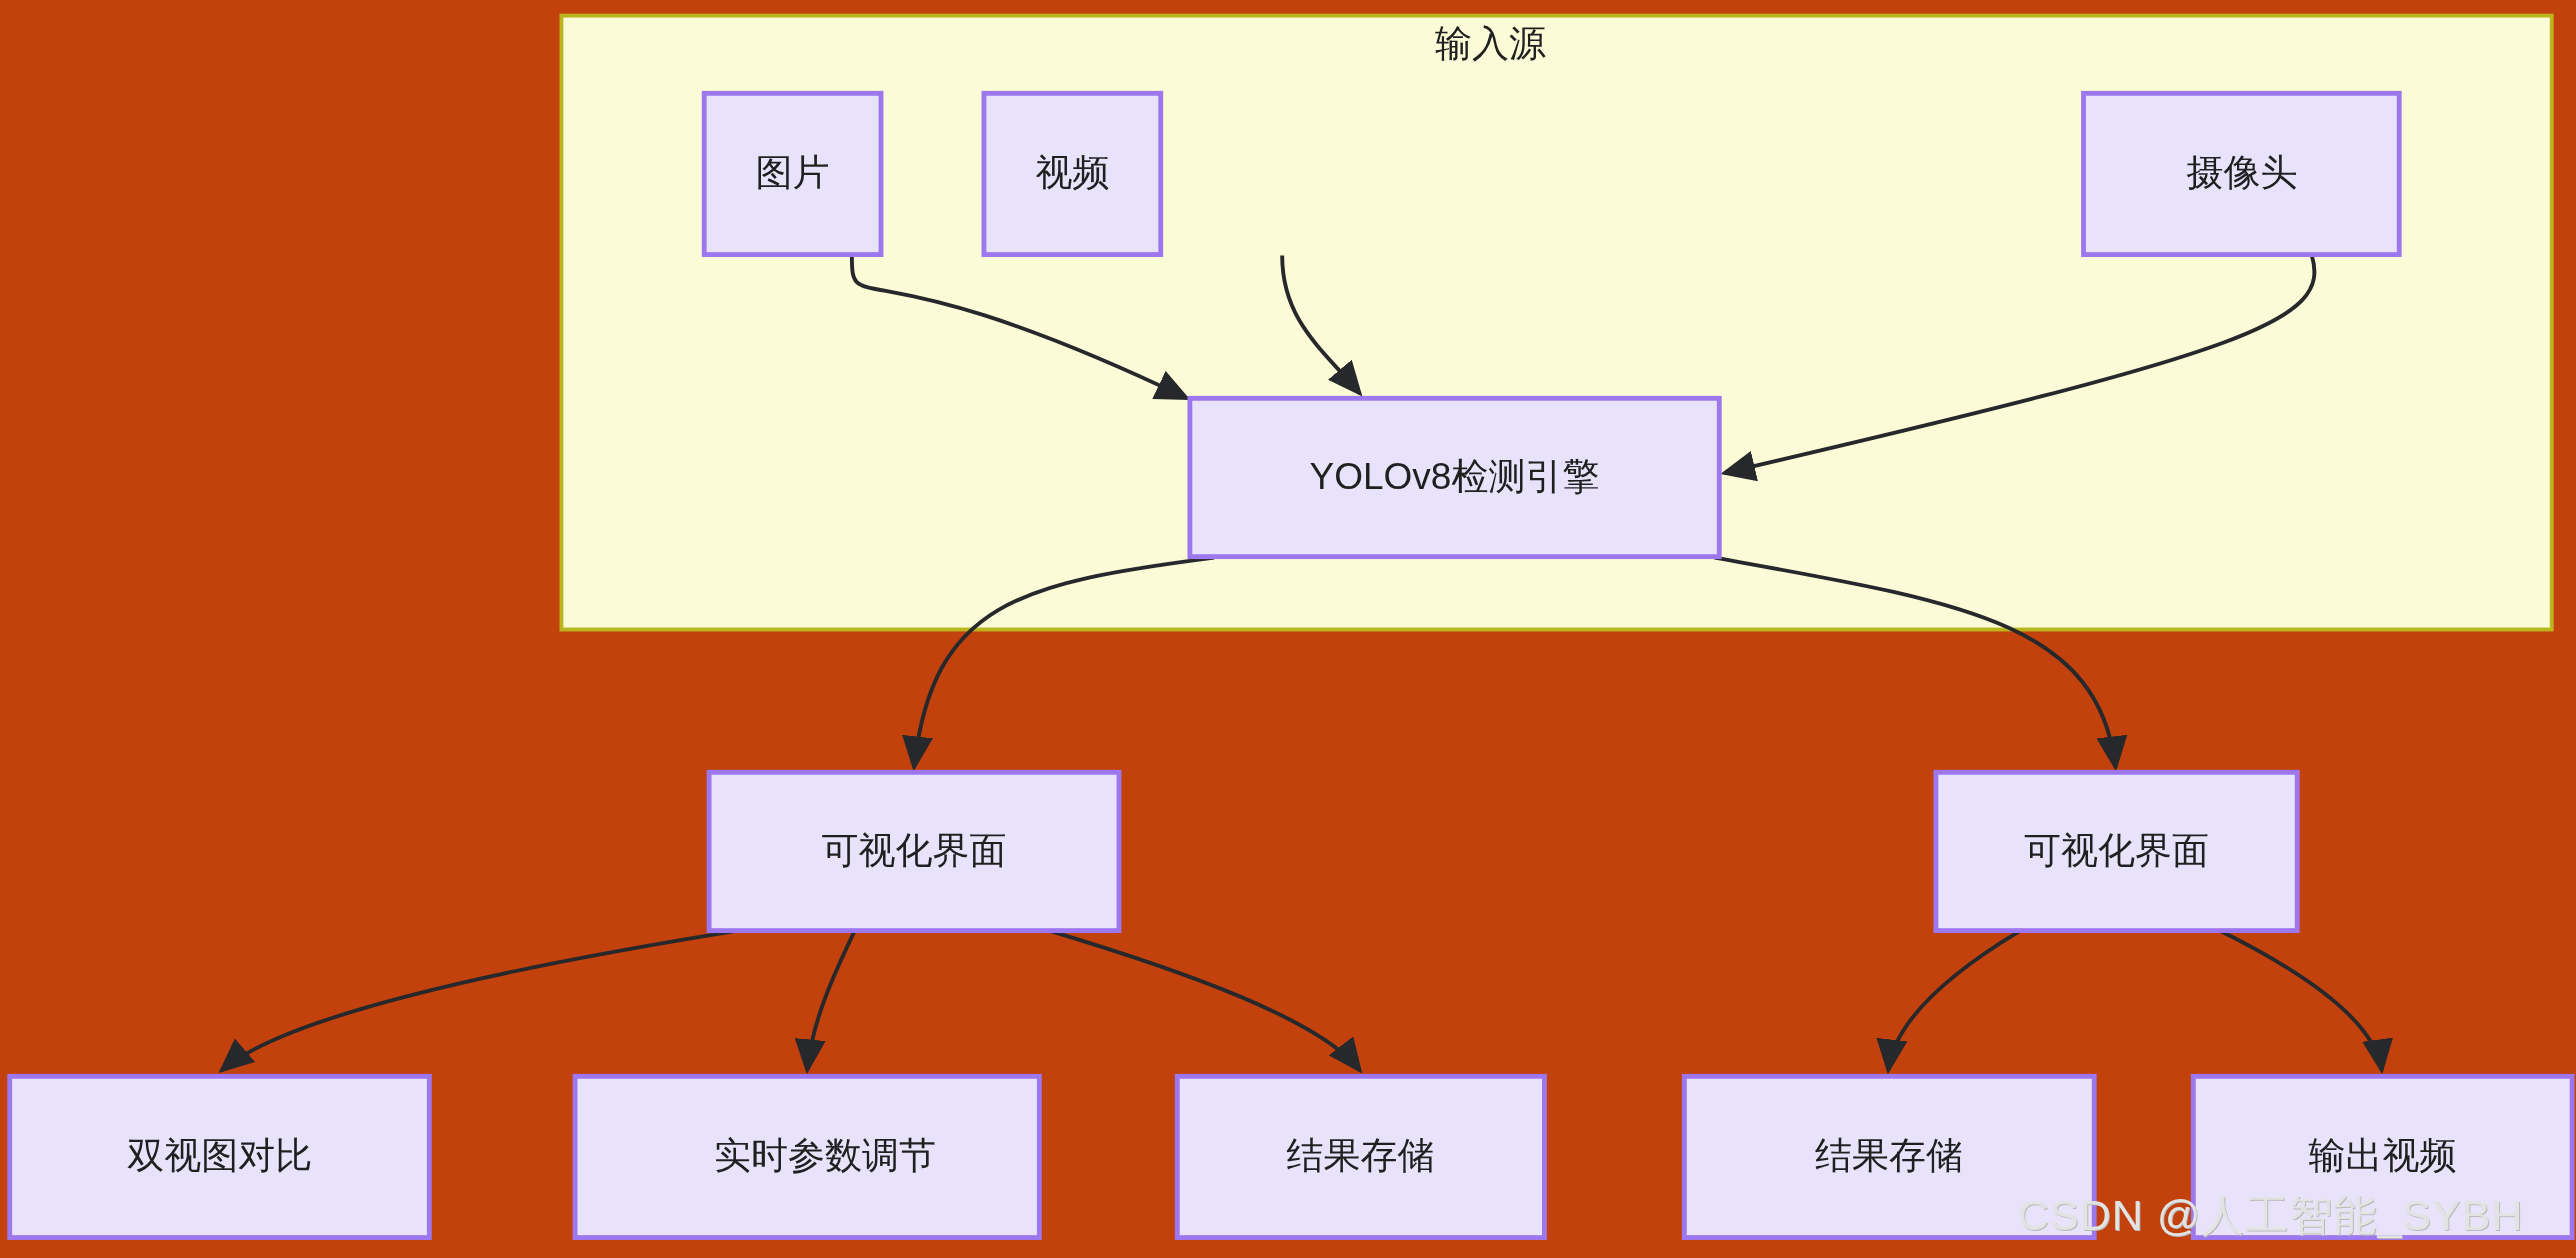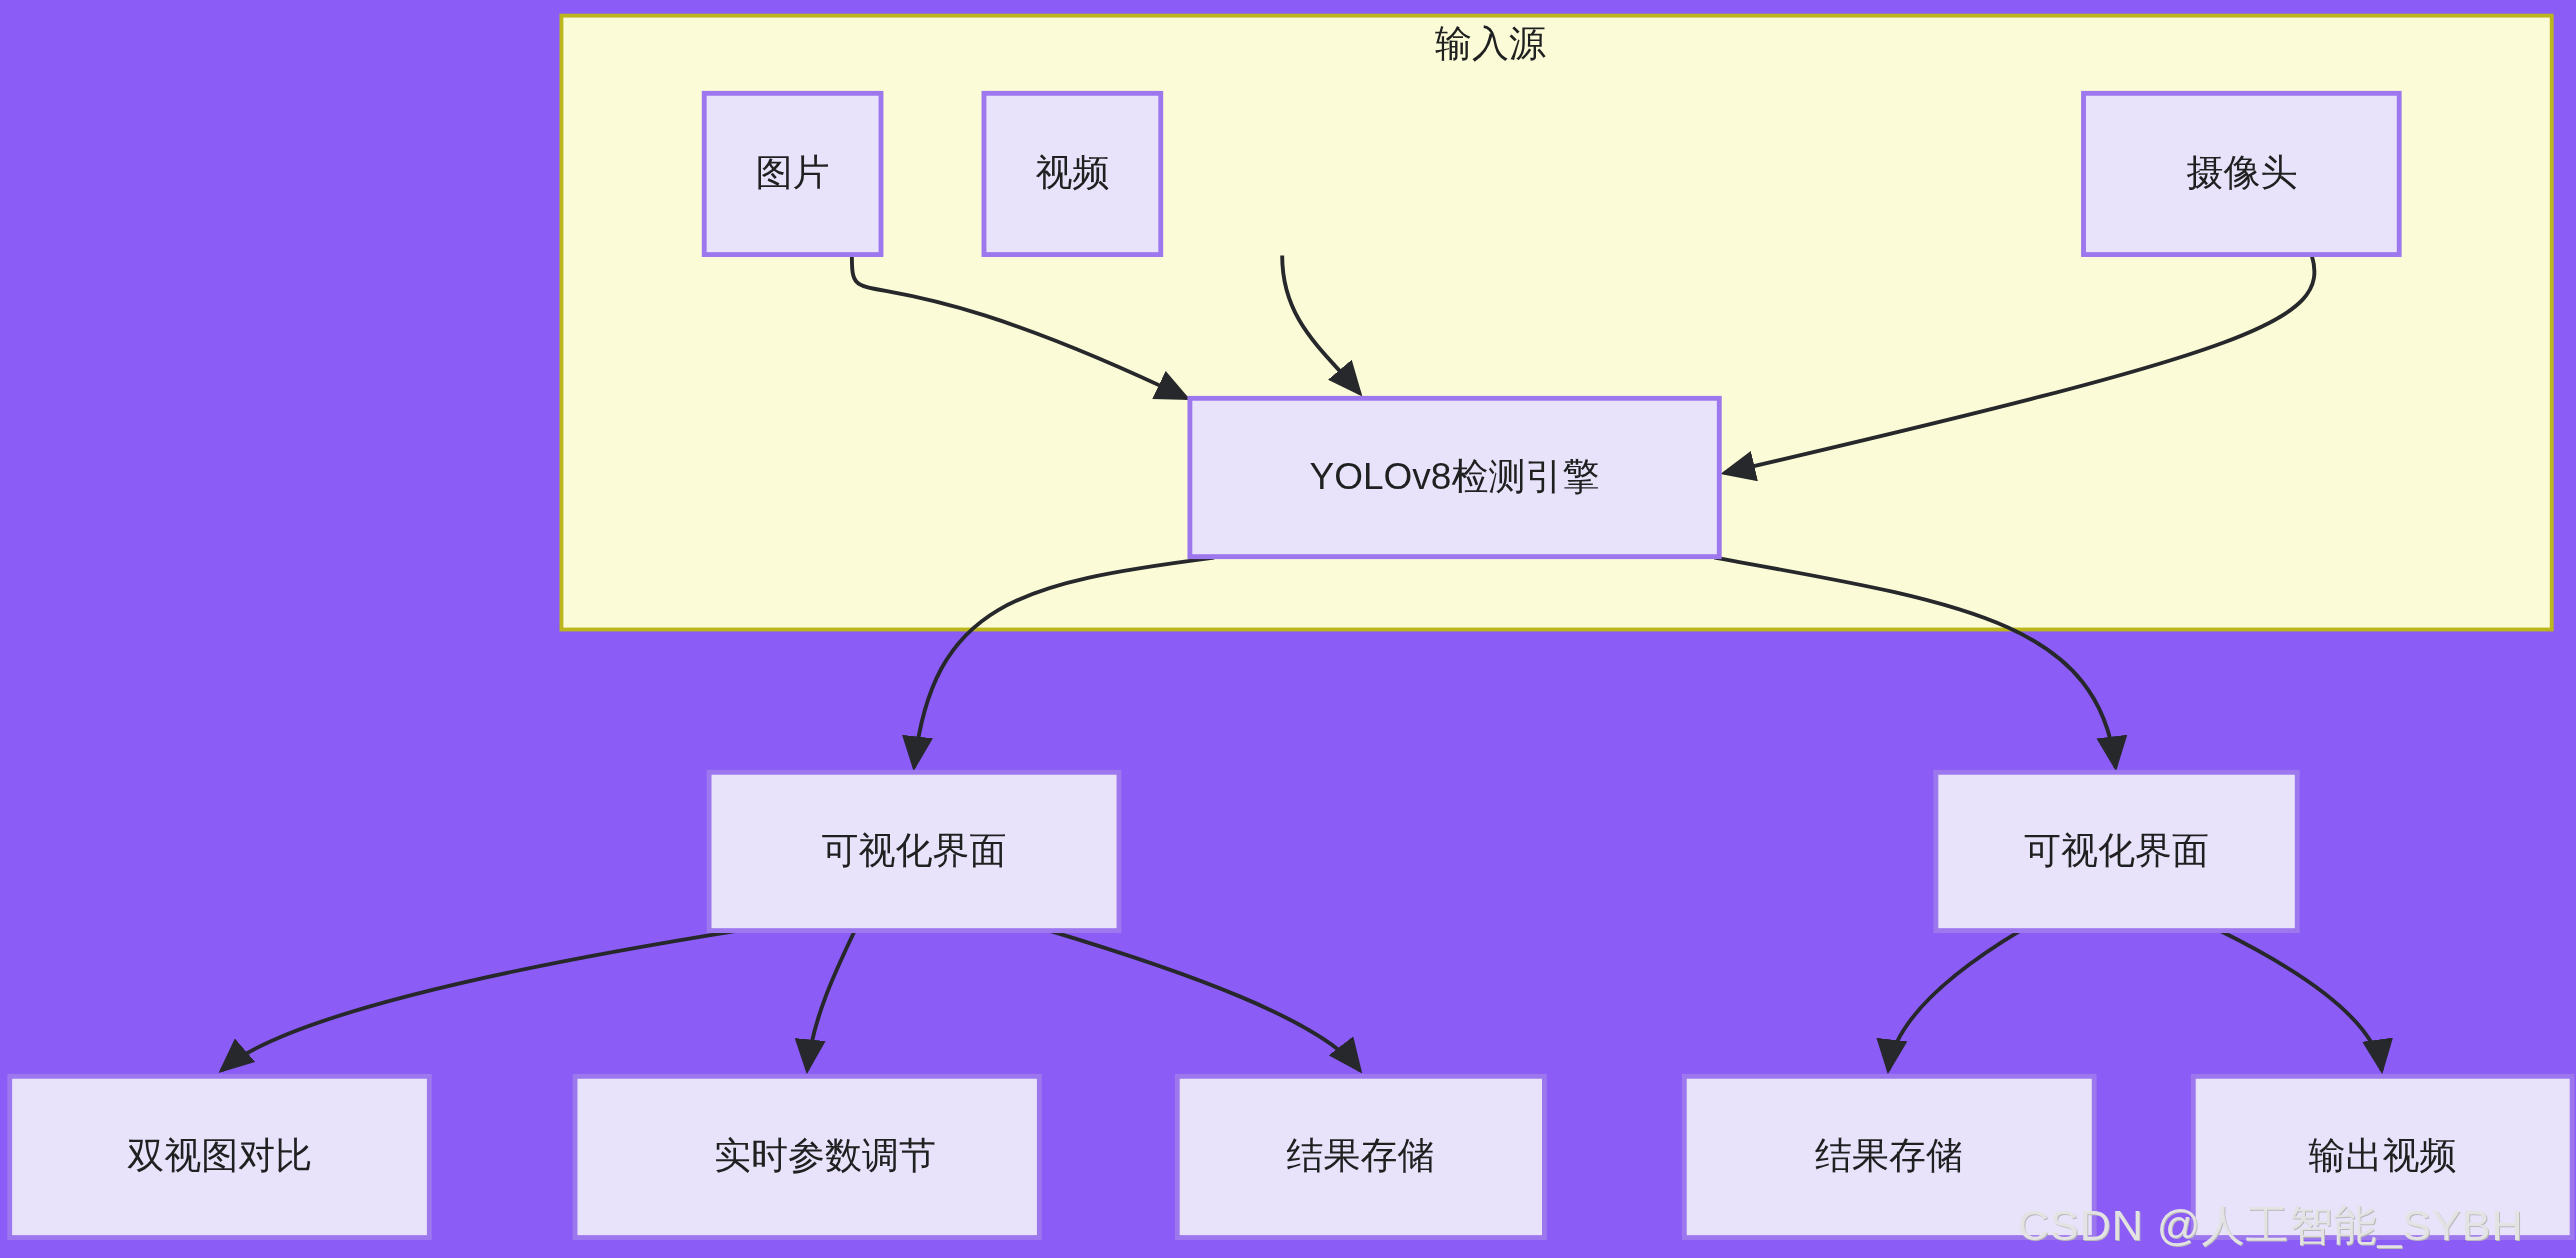--- a/index.html
+++ b/index.html
@@ -7,21 +7,21 @@
     padding: 0;
     background: #ffffff;
   }
   body {
     font-family: "Liberation Sans", "DejaVu Sans", sans-serif;
   }
   #canvas {
     position: relative;
     width: 2576px;
     height: 1259px;
-    background: #8b5cf6;
+    background: #c2410c;
     overflow: hidden;
   }
   #diagram-svg {
     position: absolute;
     left: 0;
     top: 0;
     width: 2576px;
     height: 1259px;
   }
   .node-label {
@@ -48,21 +48,20 @@
     position: absolute;
     left: 2018px;
     top: 1187px;
     font-size: 43px;
     font-family: "Liberation Sans", "DejaVu Sans", sans-serif;
     color: #e3e3e3;
     text-shadow: 1px 1px 0 #b9b9b9;
     white-space: nowrap;
     letter-spacing: 1px;
     pointer-events: none;
-    margin-top: 10px;
   }
 </style>
 </head>
 <body>
 
 <div id="canvas">
 
   <svg id="diagram-svg" viewBox="0 0 2652 1296" xmlns="http://www.w3.org/2000/svg">
     <defs>
       <marker id="arrowhead" markerWidth="9" markerHeight="8" refX="8" refY="4" orient="auto" markerUnits="strokeWidth">

